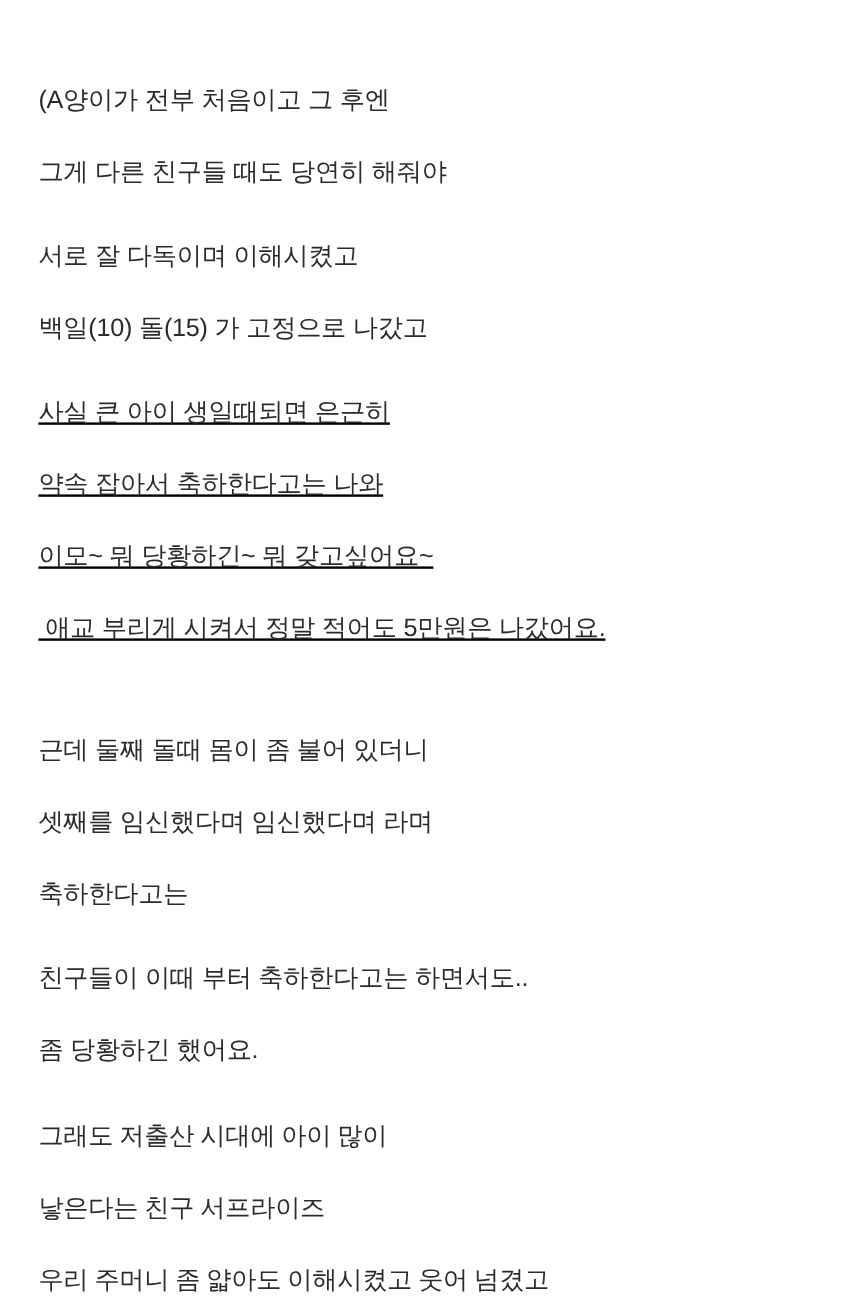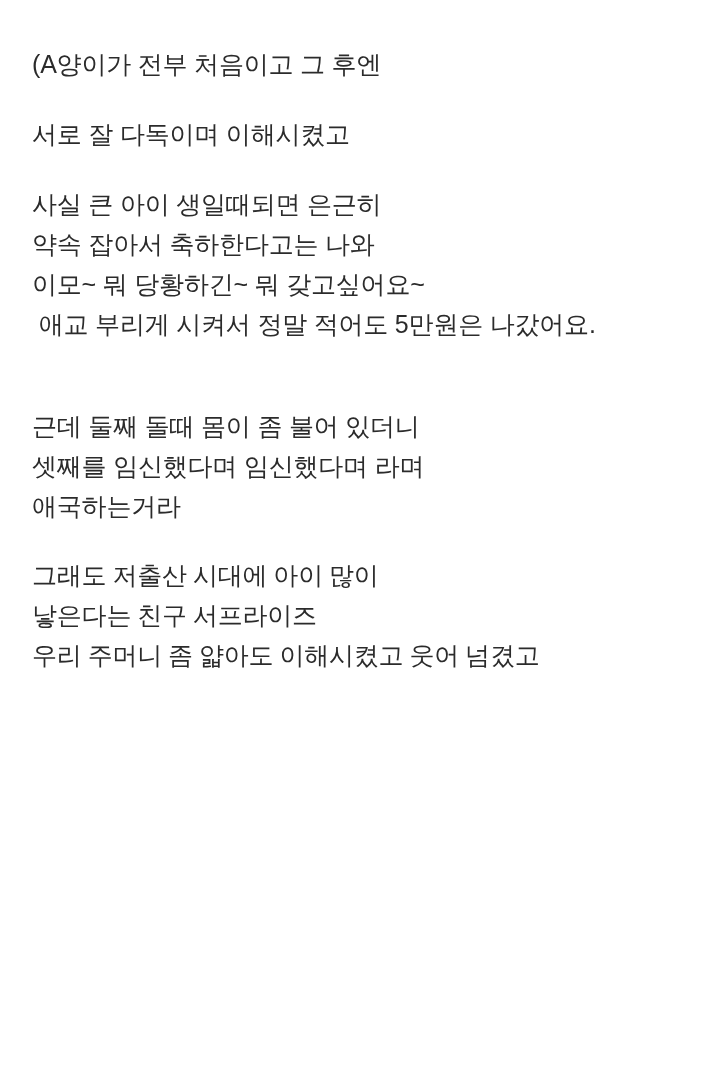--- a/index.html
+++ b/index.html
@@ -22,56 +22,64 @@
     padding: 44px 30px 0 32px;
   }
   .block {
     margin: 0 0 30px 0;
   }
   .block:last-child {
     margin-bottom: 0;
     font-family: Liberation Serif, serif;
   }
   .line {
-    font-size: 25px;
+    font-size: 21px;
     line-height: 40px;
     color: #2b2b2b;
     letter-spacing: -0.2px;
     white-space: pre;
+    margin-top: 20px;
   }
   .gap-large {
     margin-bottom: 62px;
+    text-decoration: underline;
   }
 </style>
 </head>
 <body>
 
 <div id="page">
 
   <div class="block">
     <div class="line">(A양이가 전부 처음이고 그 후엔</div>
+    <div class="line">그게 다른 친구들 때도 당연히 해줘야</div>
   </div>
 
   <div class="block">
     <div class="line">서로 잘 다독이며 이해시켰고</div>
+    <div class="line">백일(10) 돌(15) 가 고정으로 나갔고</div>
   </div>
 
   <div class="block gap-large">
     <div class="line">사실 큰 아이 생일때되면 은근히</div>
     <div class="line">약속 잡아서 축하한다고는 나와</div>
     <div class="line">이모~ 뭐 당황하긴~ 뭐 갖고싶어요~</div>
     <div class="line"> 애교 부리게 시켜서 정말 적어도 5만원은 나갔어요.</div>
   </div>
 
   <div class="block">
     <div class="line">근데 둘째 돌때 몸이 좀 불어 있더니</div>
     <div class="line">셋째를 임신했다며 임신했다며 라며</div>
-    <div class="line">애국하는거라</div>
+    <div class="line">축하한다고는</div>
   </div>
 
+  <div class="block">
+    <div class="line">친구들이 이때 부터 축하한다고는 하면서도..</div>
+    <div class="line">좀 당황하긴 했어요.</div>
+  </div>
 
   <div class="block">
     <div class="line">그래도 저출산 시대에 아이 많이</div>
     <div class="line">낳은다는 친구 서프라이즈</div>
     <div class="line">우리 주머니 좀 얇아도 이해시켰고 웃어 넘겼고</div>
   </div>
 
 </div>
 
 </body></html>

